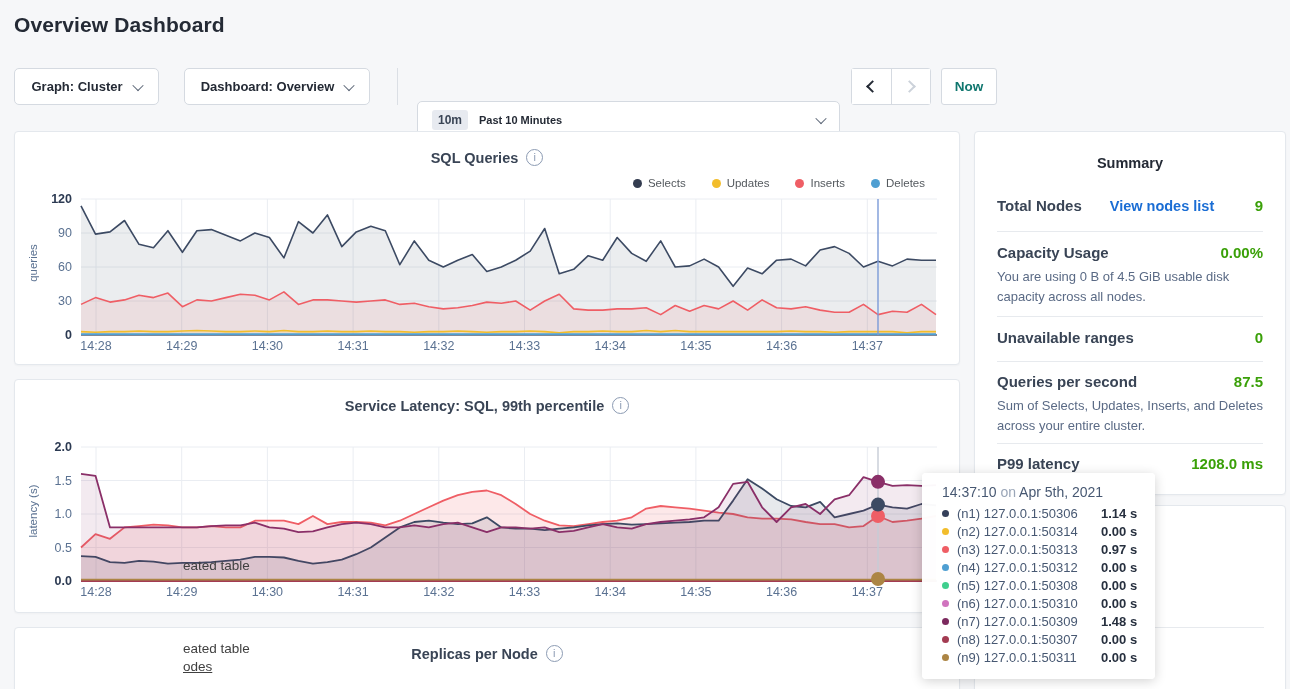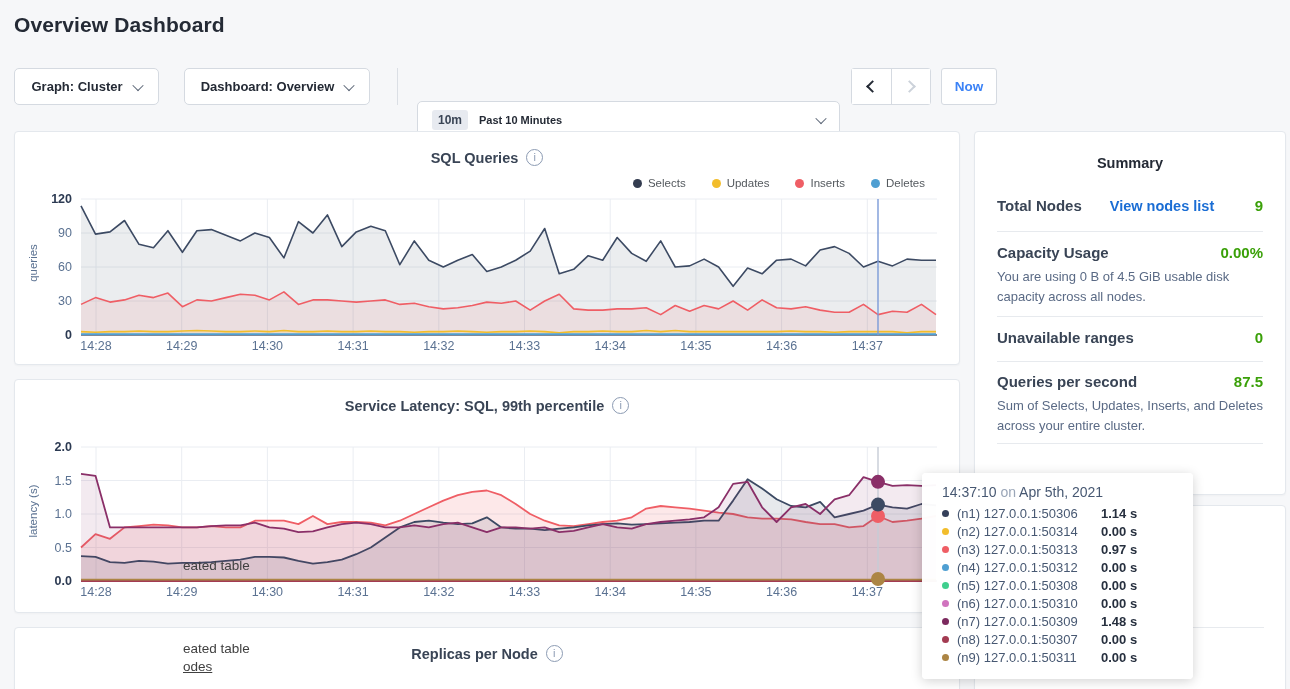--- a/index.html
+++ b/index.html
@@ -24,21 +24,21 @@
   #time-label { font-size:11px; }
   #time-picker .chev-down { margin-left:auto; }
   .chev-down { width:8px; height:8px; border-right:1.5px solid #5a6575; border-bottom:1.5px solid #5a6575;
                transform:rotate(45deg) translate(-1px,-1px); display:inline-block; }
   #nav-group { position:absolute; left:851px; top:68px; width:80px; height:37px; display:flex; border:1px solid #d5dae1; border-radius:3px; background:#fff; }
   .nav-btn { flex:1; background:#fff; border:none; display:flex; align-items:center; justify-content:center; cursor:pointer; }
   .nav-btn + .nav-btn { border-left:1px solid #d5dae1; }
   .chev-left  { width:9px; height:9px; border-left:2px solid #242a35; border-bottom:2px solid #242a35; transform:rotate(45deg); margin-left:3px; }
   .chev-right { width:9px; height:9px; border-right:2px solid #ccd2da; border-bottom:2px solid #ccd2da; transform:rotate(-45deg); margin-right:3px; }
   #now-btn { position:absolute; left:941px; top:68px; width:56px; height:37px; background:#fff; border:1px solid #d5dae1; border-radius:3px;
-             font-size:13.5px; font-weight:700; color:#3b82f6; font-family:inherit; cursor:default; }
+             font-size:13.5px; font-weight:700; color:#0f766e; font-family:inherit; cursor:default; }
 
   
   .card { position:absolute; background:#fff; border:1px solid #e4e8ed; border-radius:4px; box-shadow:0 1px 2px rgba(0,0,0,.03); }
   #card-sql      { left:14px;  top:131px; width:946px; height:234px; }
   #card-latency  { left:14px;  top:379px; width:946px; height:234px; }
   #card-replicas { left:14px;  top:627px; width:946px; height:110px; }
   #card-summary  { left:974px; top:131px; width:312px; height:364px; }
   #card-events   { left:974px; top:505px; width:312px; height:230px; }
 
   .chart-title { position:absolute; top:17px; left:0; right:0; display:flex; align-items:center; justify-content:center; gap:8px; }
@@ -65,21 +65,21 @@
   .sum-div { position:absolute; left:22px; right:22px; height:1px; background:#e7eaee; }
 
   
   .ev-frag { position:absolute; font-size:13.5px; color:#404040; }
   #ev-frag-1 { left:183px; top:558px; }
   #ev-frag-2 { left:183px; top:641px; }
   #ev-frag-3 { left:183px; top:659px;text-decoration:underline; }
   #ev-div { position:absolute; left:996px; top:627px; width:268px; height:1px; background:#e7eaee; }
 
   
-  #tooltip { position:absolute; left:922px; top:473px; width:271px; height:206px; z-index:50;
+  #tooltip { position:absolute; left:922px; top:473px; width:233px; height:206px; z-index:50;
              background:rgba(255,255,255,.97); border-radius:4px; box-shadow:0 2px 12px rgba(0,0,0,.18);
              padding:11px 0 10px 20px; }
   #tt-head { font-size:14px; color:#475872; margin-bottom:4px; }
   #tt-head .tt-on { color:#9aa6b8; }
   .tt-row { display:flex; align-items:center; height:18px; gap:8px; }
   .tt-dot { width:7px; height:7px; border-radius:50%; flex:0 0 auto; }
   .tt-label { font-size:13px; color:#475872; width:136px; white-space:nowrap; }
   .tt-value { font-size:13px; font-weight:700; color:#27303f; white-space:nowrap; }
 </style>
 </head>
@@ -264,20 +264,24 @@
   </div>
   <div class="sum-div" style="top:229px"></div>
 
   <div class="sum-row" style="top:241px">
     <span class="sum-label">Queries per second</span>
     <span class="sum-value">87.5</span>
   </div>
   <div class="sum-desc" style="top:264px">Sum of Selects, Updates, Inserts, and Deletes across your entire cluster.</div>
   <div class="sum-div" style="top:311px"></div>
 
+  <div class="sum-row" style="top:323px">
+    <span class="sum-label">P99 latency</span>
+    <span class="sum-value">1208.0 ms</span>
+  </div>
 </div>
 
 <div class="card" id="card-events"></div>
 <span class="ev-frag" id="ev-frag-1">eated table</span>
 <div id="ev-div"></div>
 <span class="ev-frag" id="ev-frag-2">eated table</span>
 <span class="ev-frag" id="ev-frag-3">odes</span>
 
 <div id="tooltip">
   <div id="tt-head">

